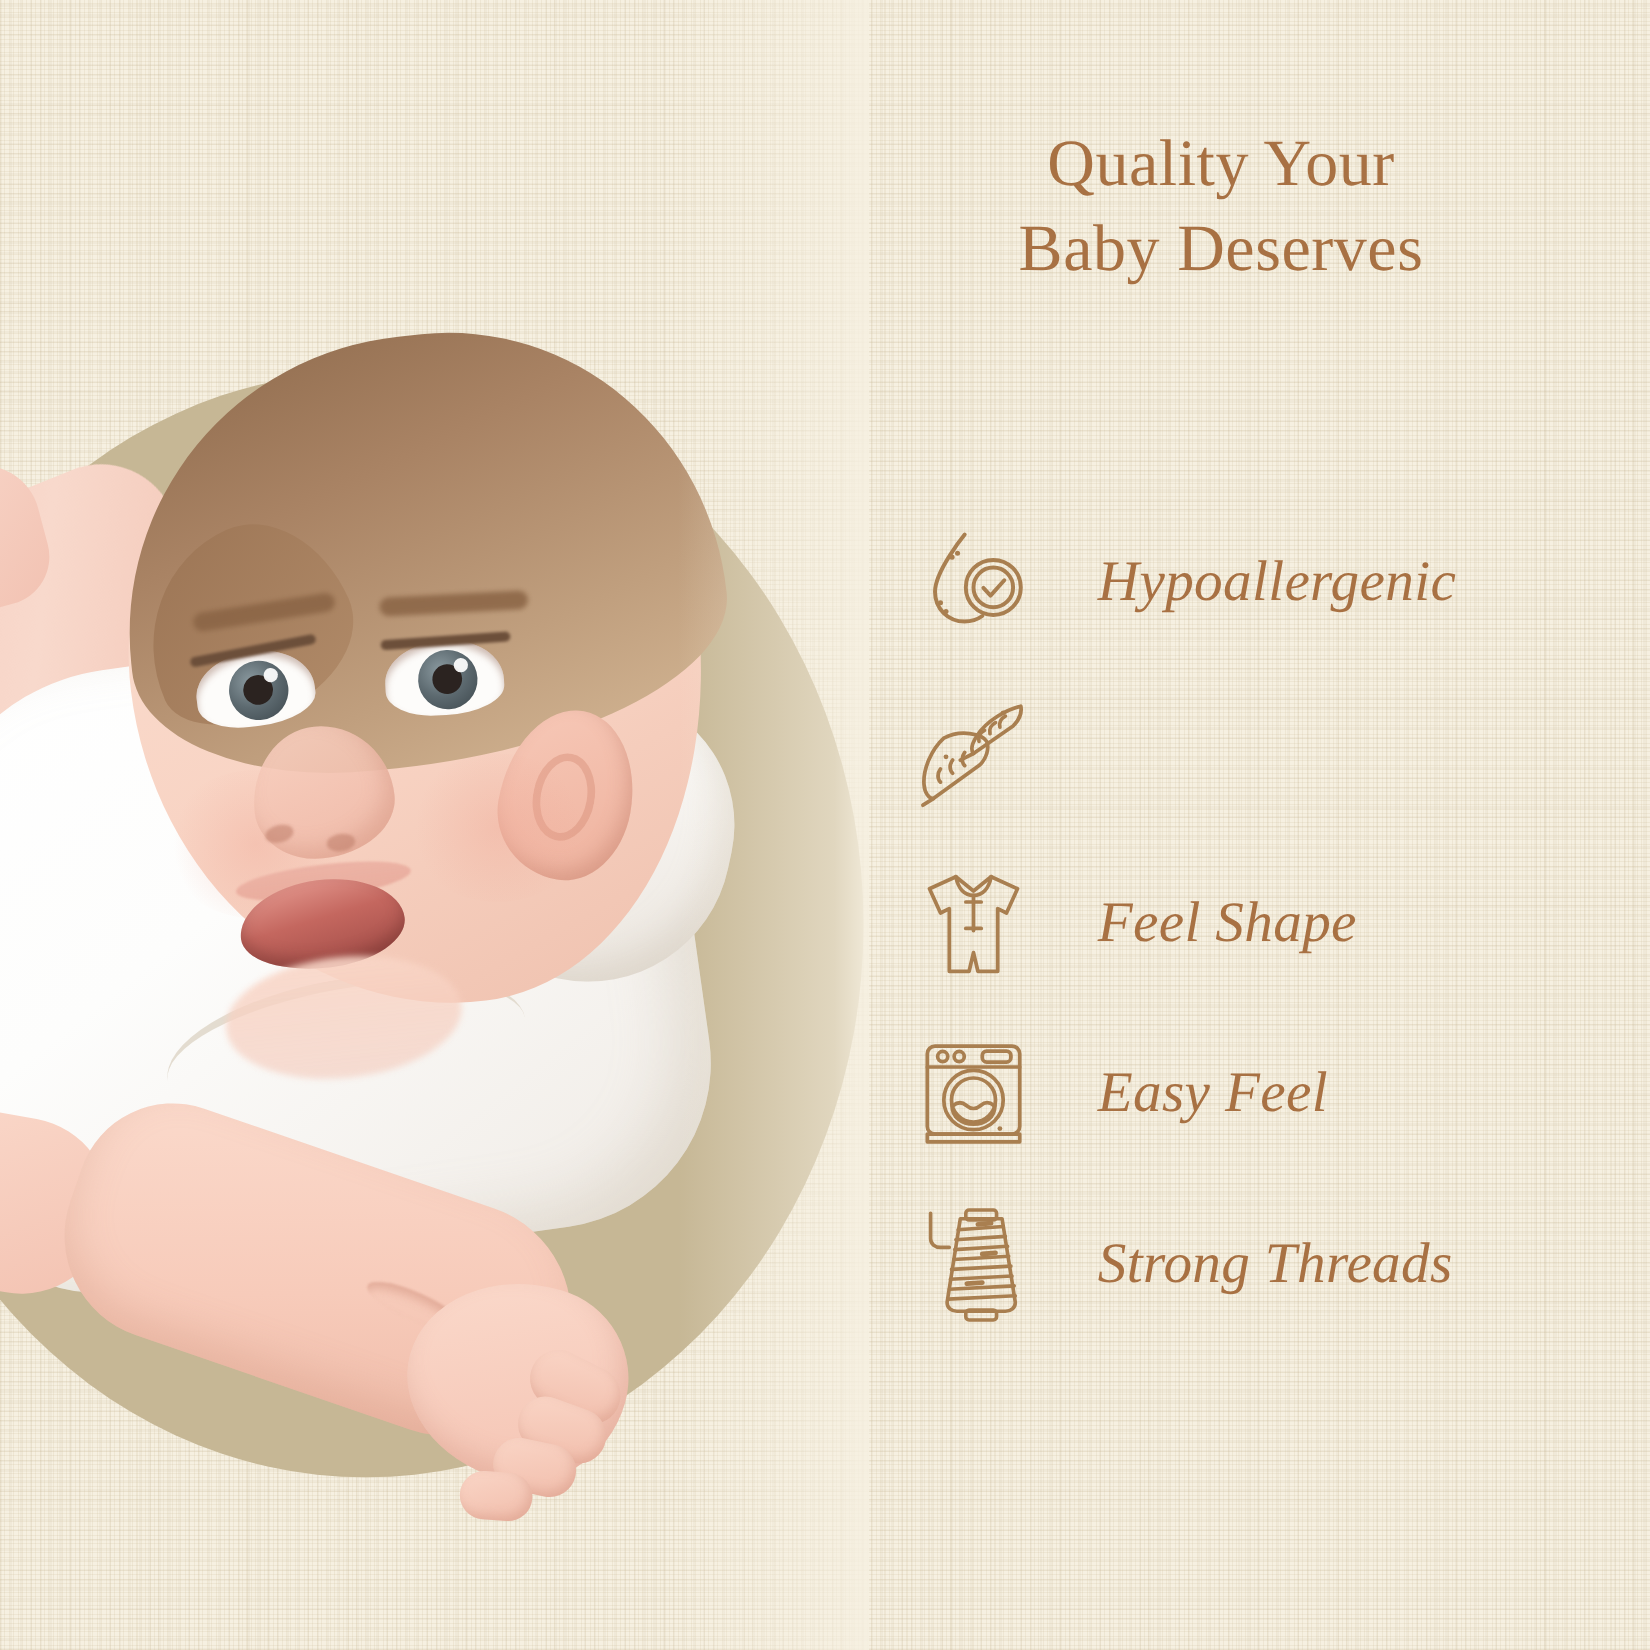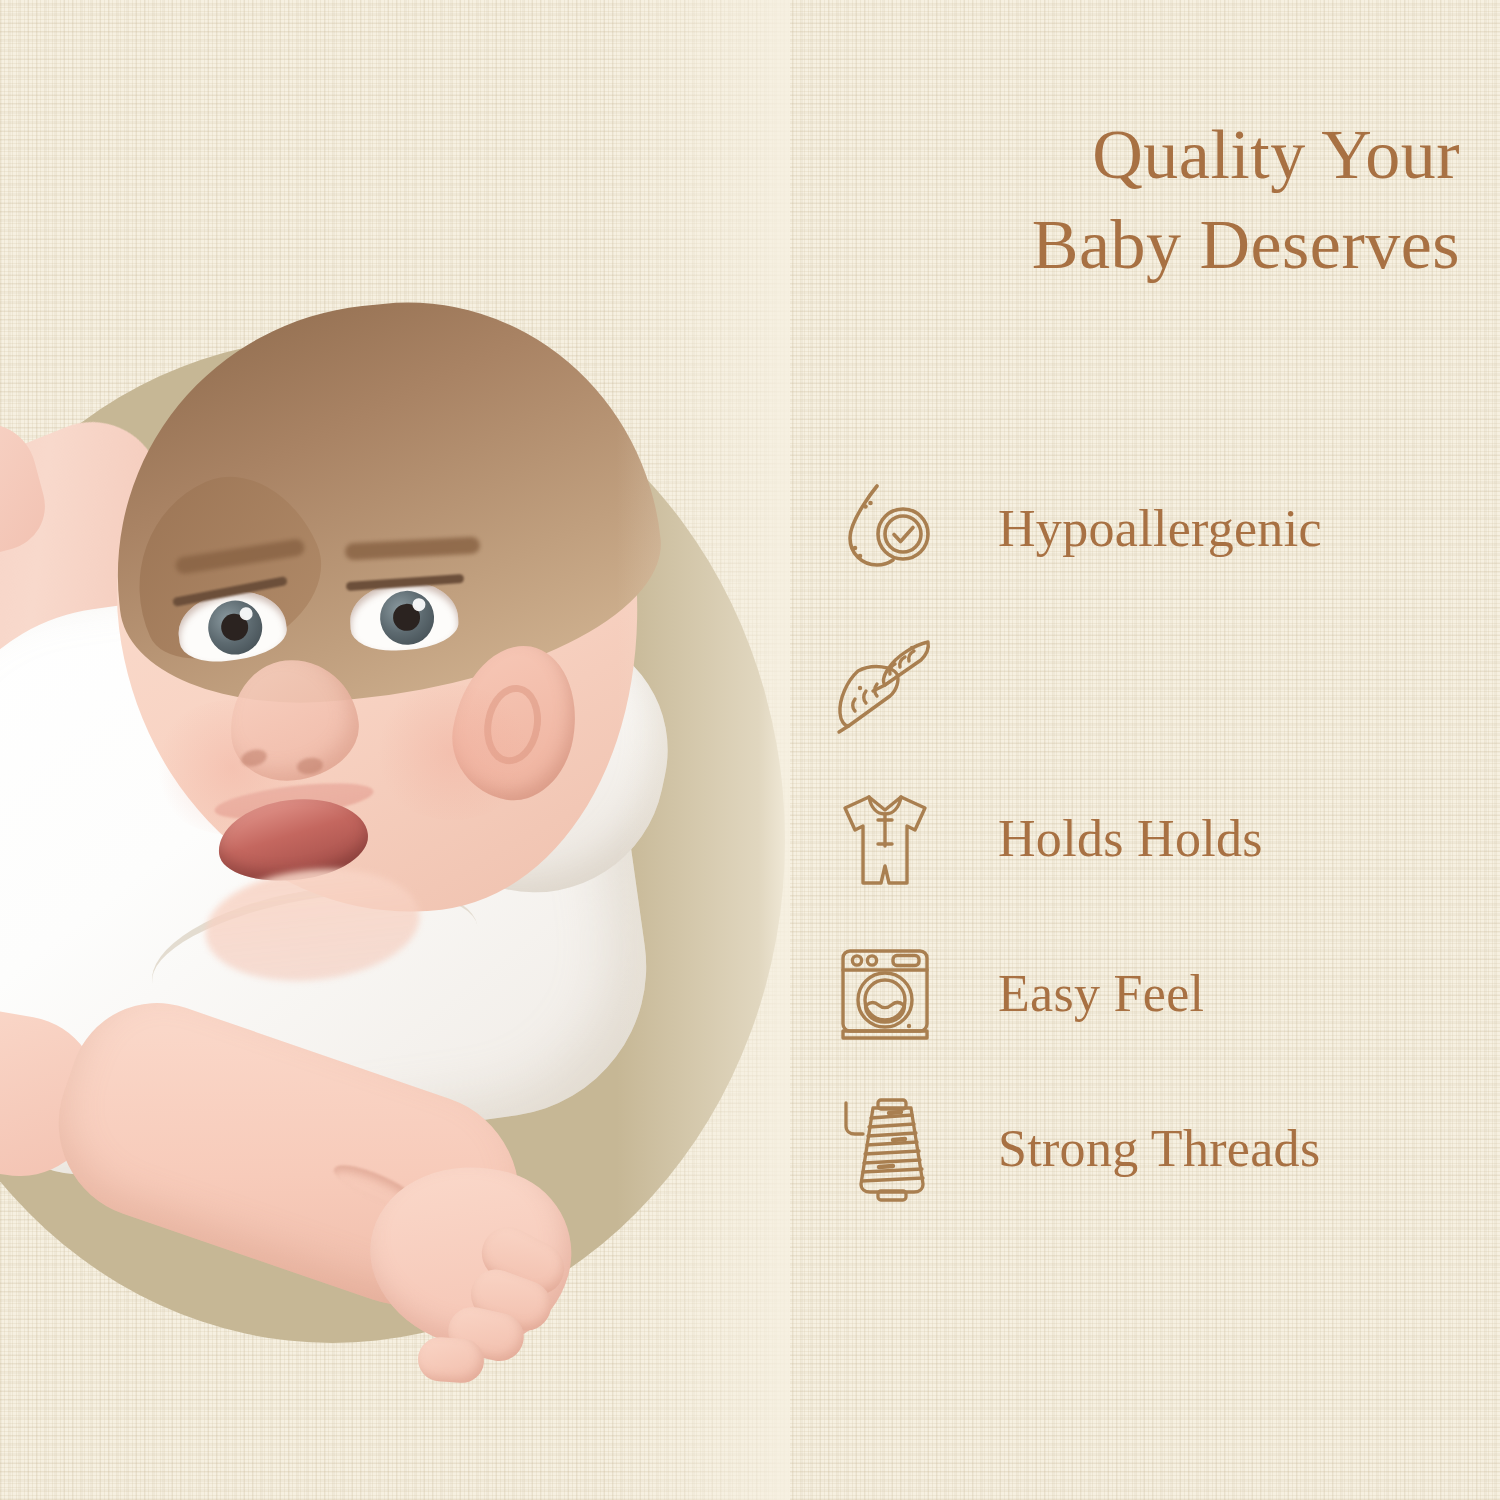--- a/index.html
+++ b/index.html
@@ -173,24 +173,24 @@
   .photo-fade{
     position:absolute;inset:0;pointer-events:none;
     background:linear-gradient(90deg,rgba(246,240,225,0) 78%,rgba(246,240,225,.55) 96%,rgba(246,240,225,.9) 100%);
   }
 
   
   #content{position:absolute;left:800px;top:0;width:700px;height:1500px;}
 
   .headline{
     position:absolute;left:-40px;top:110px;width:700px;
-    text-align:right;
+    text-align:center;
     color:#a87143;
     font-family:"Liberation Serif", serif;
-    font-size:70px;line-height:1.28;
+    font-size:60px;line-height:1.28;
     letter-spacing:.5px;
     white-space:pre-line;
   }
 
   .features{position:absolute;left:30px;top:452px;width:660px;}
   .feature{
     display:flex;align-items:center;
     min-height:155px;
   }
   .feature .ic{
@@ -199,20 +199,21 @@
   }
   .feature .ic svg{display:block;}
   .feature .lbl{
     margin-left:58px;
     color:#a87143;
     font-family:"Liberation Serif", serif;
     font-size:52px;
     line-height:1.16;
     letter-spacing:.3px;
     white-space:pre-line;
+    font-style:italic;
   }
 </style>
 </head>
 <body>
 
 <div id="canvas">
 
   <div id="photo-stage">
     <div class="circle-bg"></div>
 
@@ -312,21 +313,21 @@
       <div class="feature">
         <span class="ic">
           <svg width="104" height="104" viewBox="0 0 104 104" fill="none" stroke="#a97f50" stroke-width="3.4" stroke-linecap="round" stroke-linejoin="round">
             <path d="M36 9 L52 22 L68 9 L92 20 L82 42 L74 38 L74 95 L56 95 L52 78 L48 95 L30 95 L30 38 L22 42 L12 20 Z"></path>
             <path d="M36 9 C38 20 44 26 52 26 C60 26 66 20 68 9"></path>
             <path d="M52 26 L52 58"></path>
             <path d="M45 32 L59 32"></path>
             <path d="M45 56 L59 56"></path>
           </svg>
         </span>
-        <span class="lbl">Holds Holds</span>
+        <span class="lbl">Feel Shape</span>
       </div>
 
       <div class="feature">
         <span class="ic">
           <svg width="104" height="104" viewBox="0 0 104 104" fill="none" stroke="#a97f50" stroke-width="3.4" stroke-linecap="round" stroke-linejoin="round">
             <rect x="10" y="8" width="84" height="80" rx="7"></rect>
             <path d="M10 27 L94 27"></path>
             <circle cx="24" cy="17.5" r="4.6"></circle>
             <circle cx="39" cy="17.5" r="4.6"></circle>
             <rect x="60" y="12.5" width="26" height="10" rx="4"></rect>

